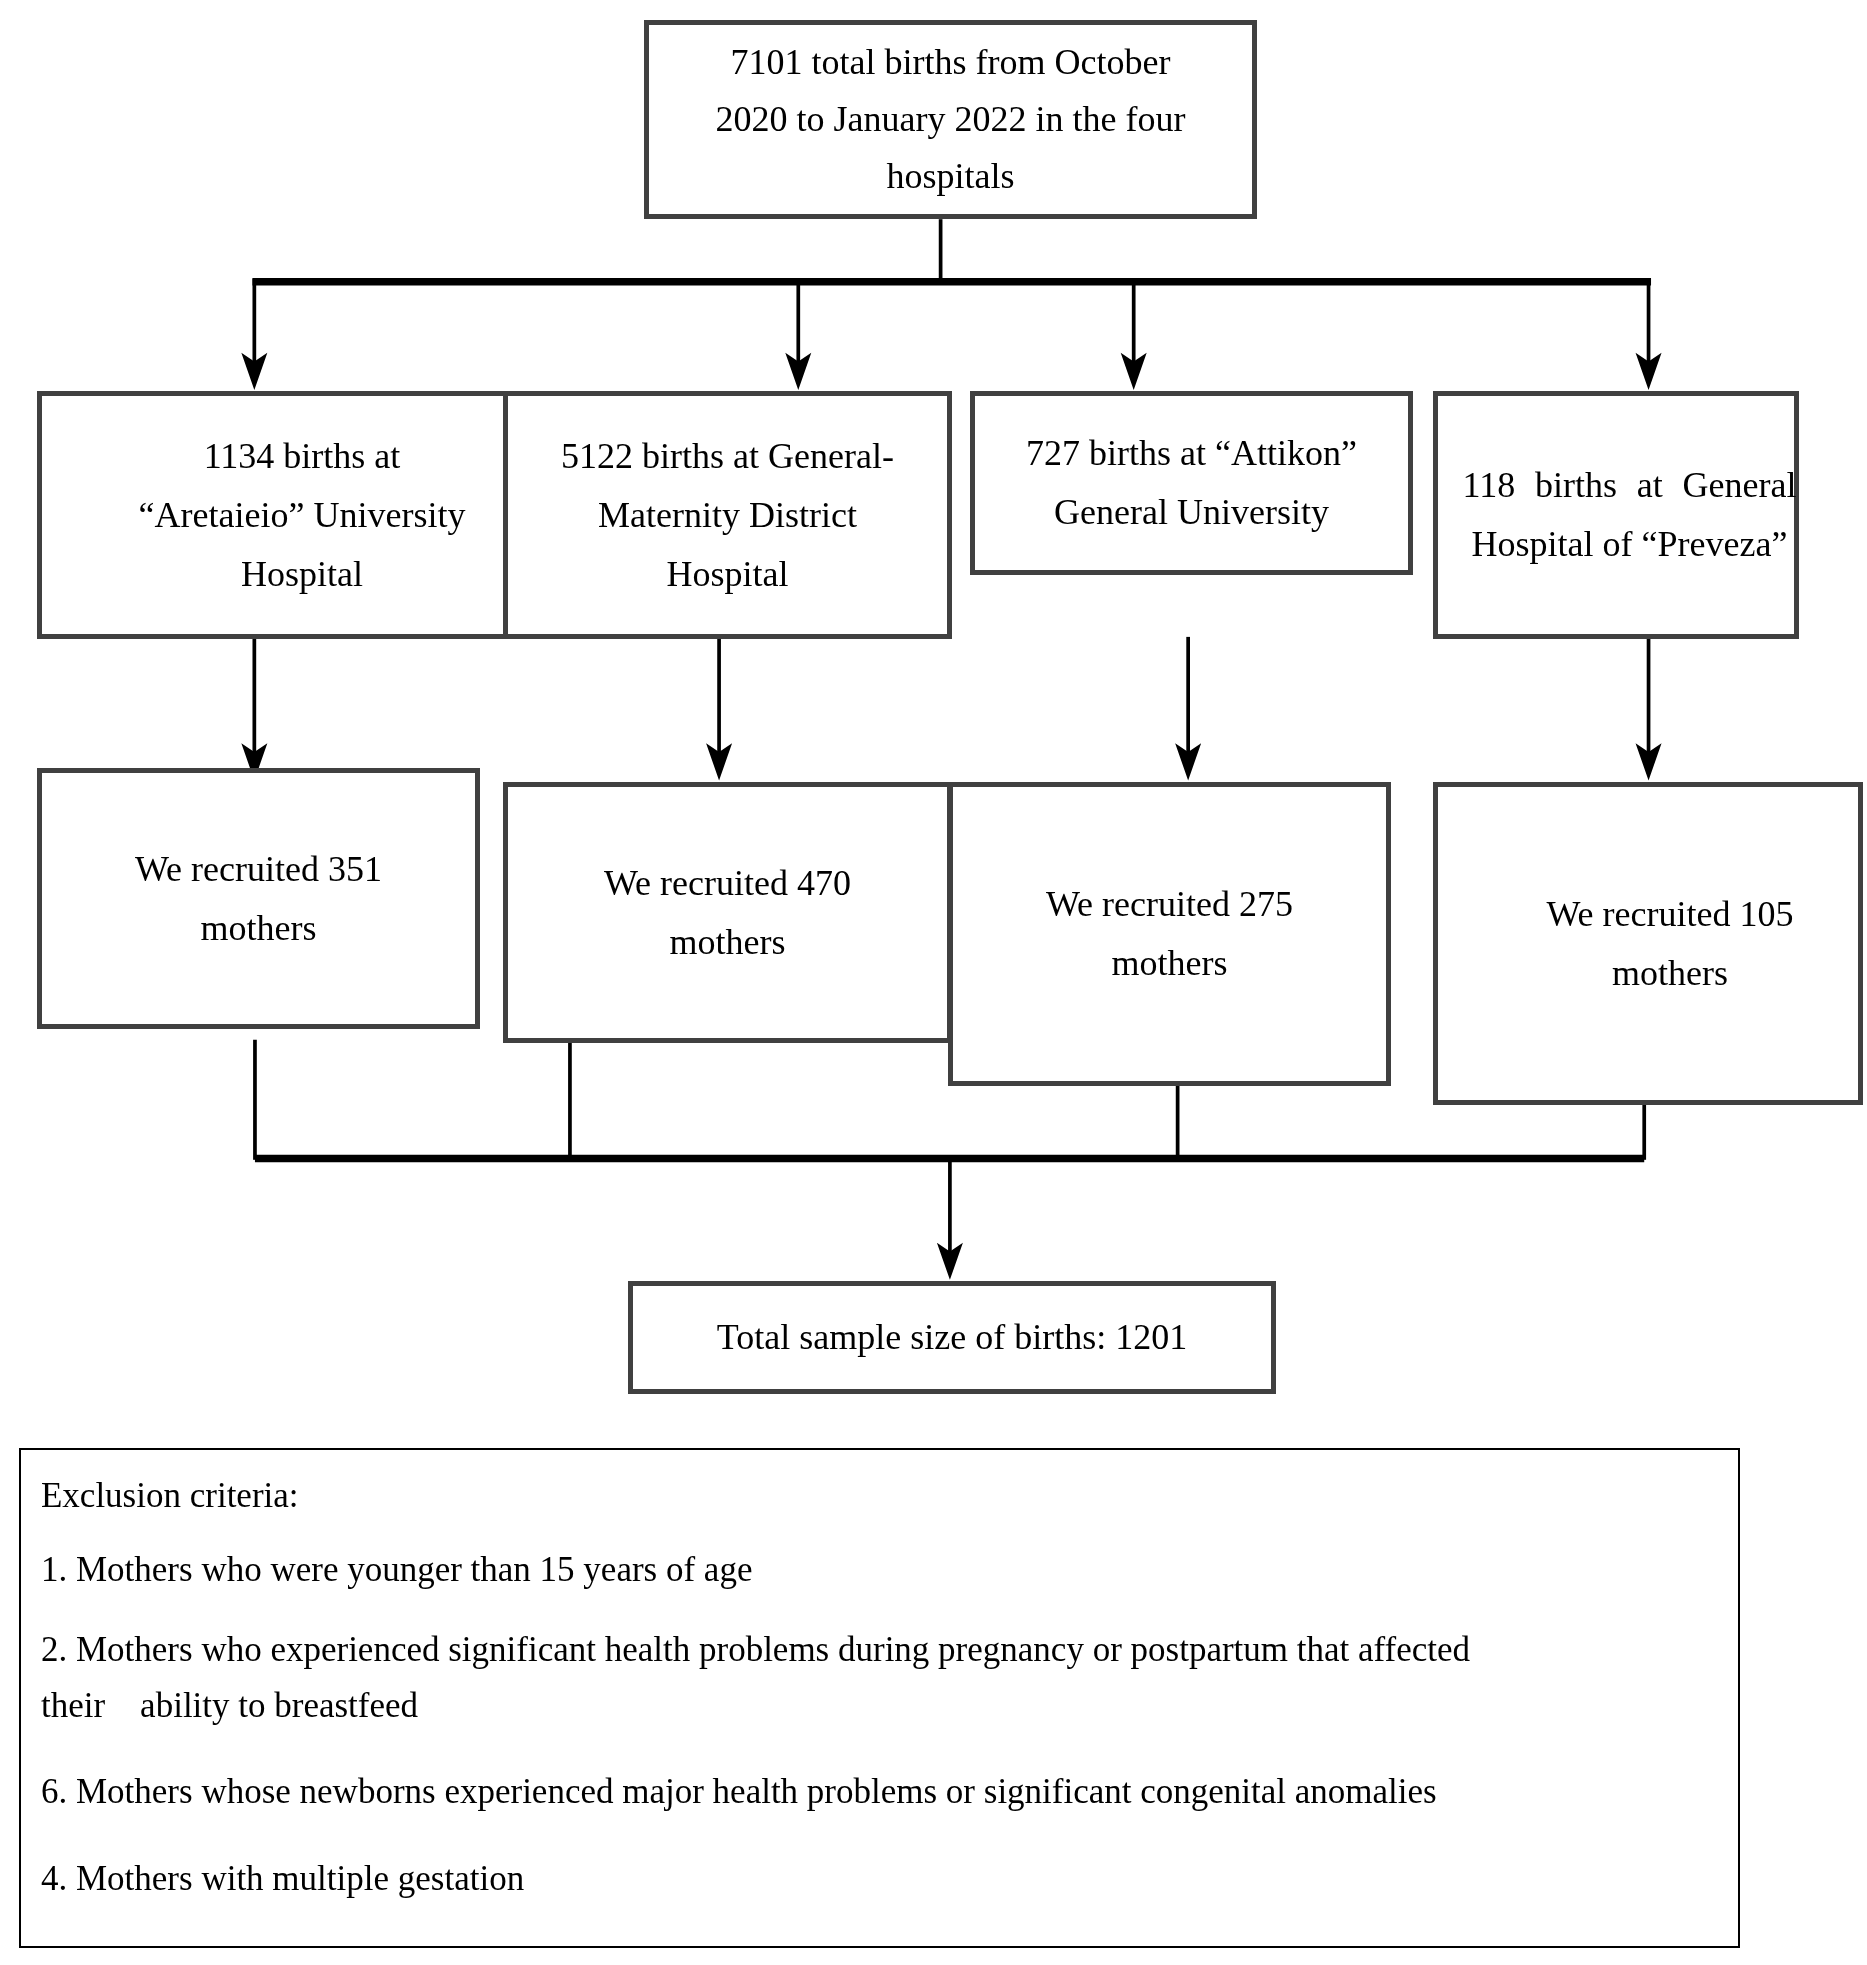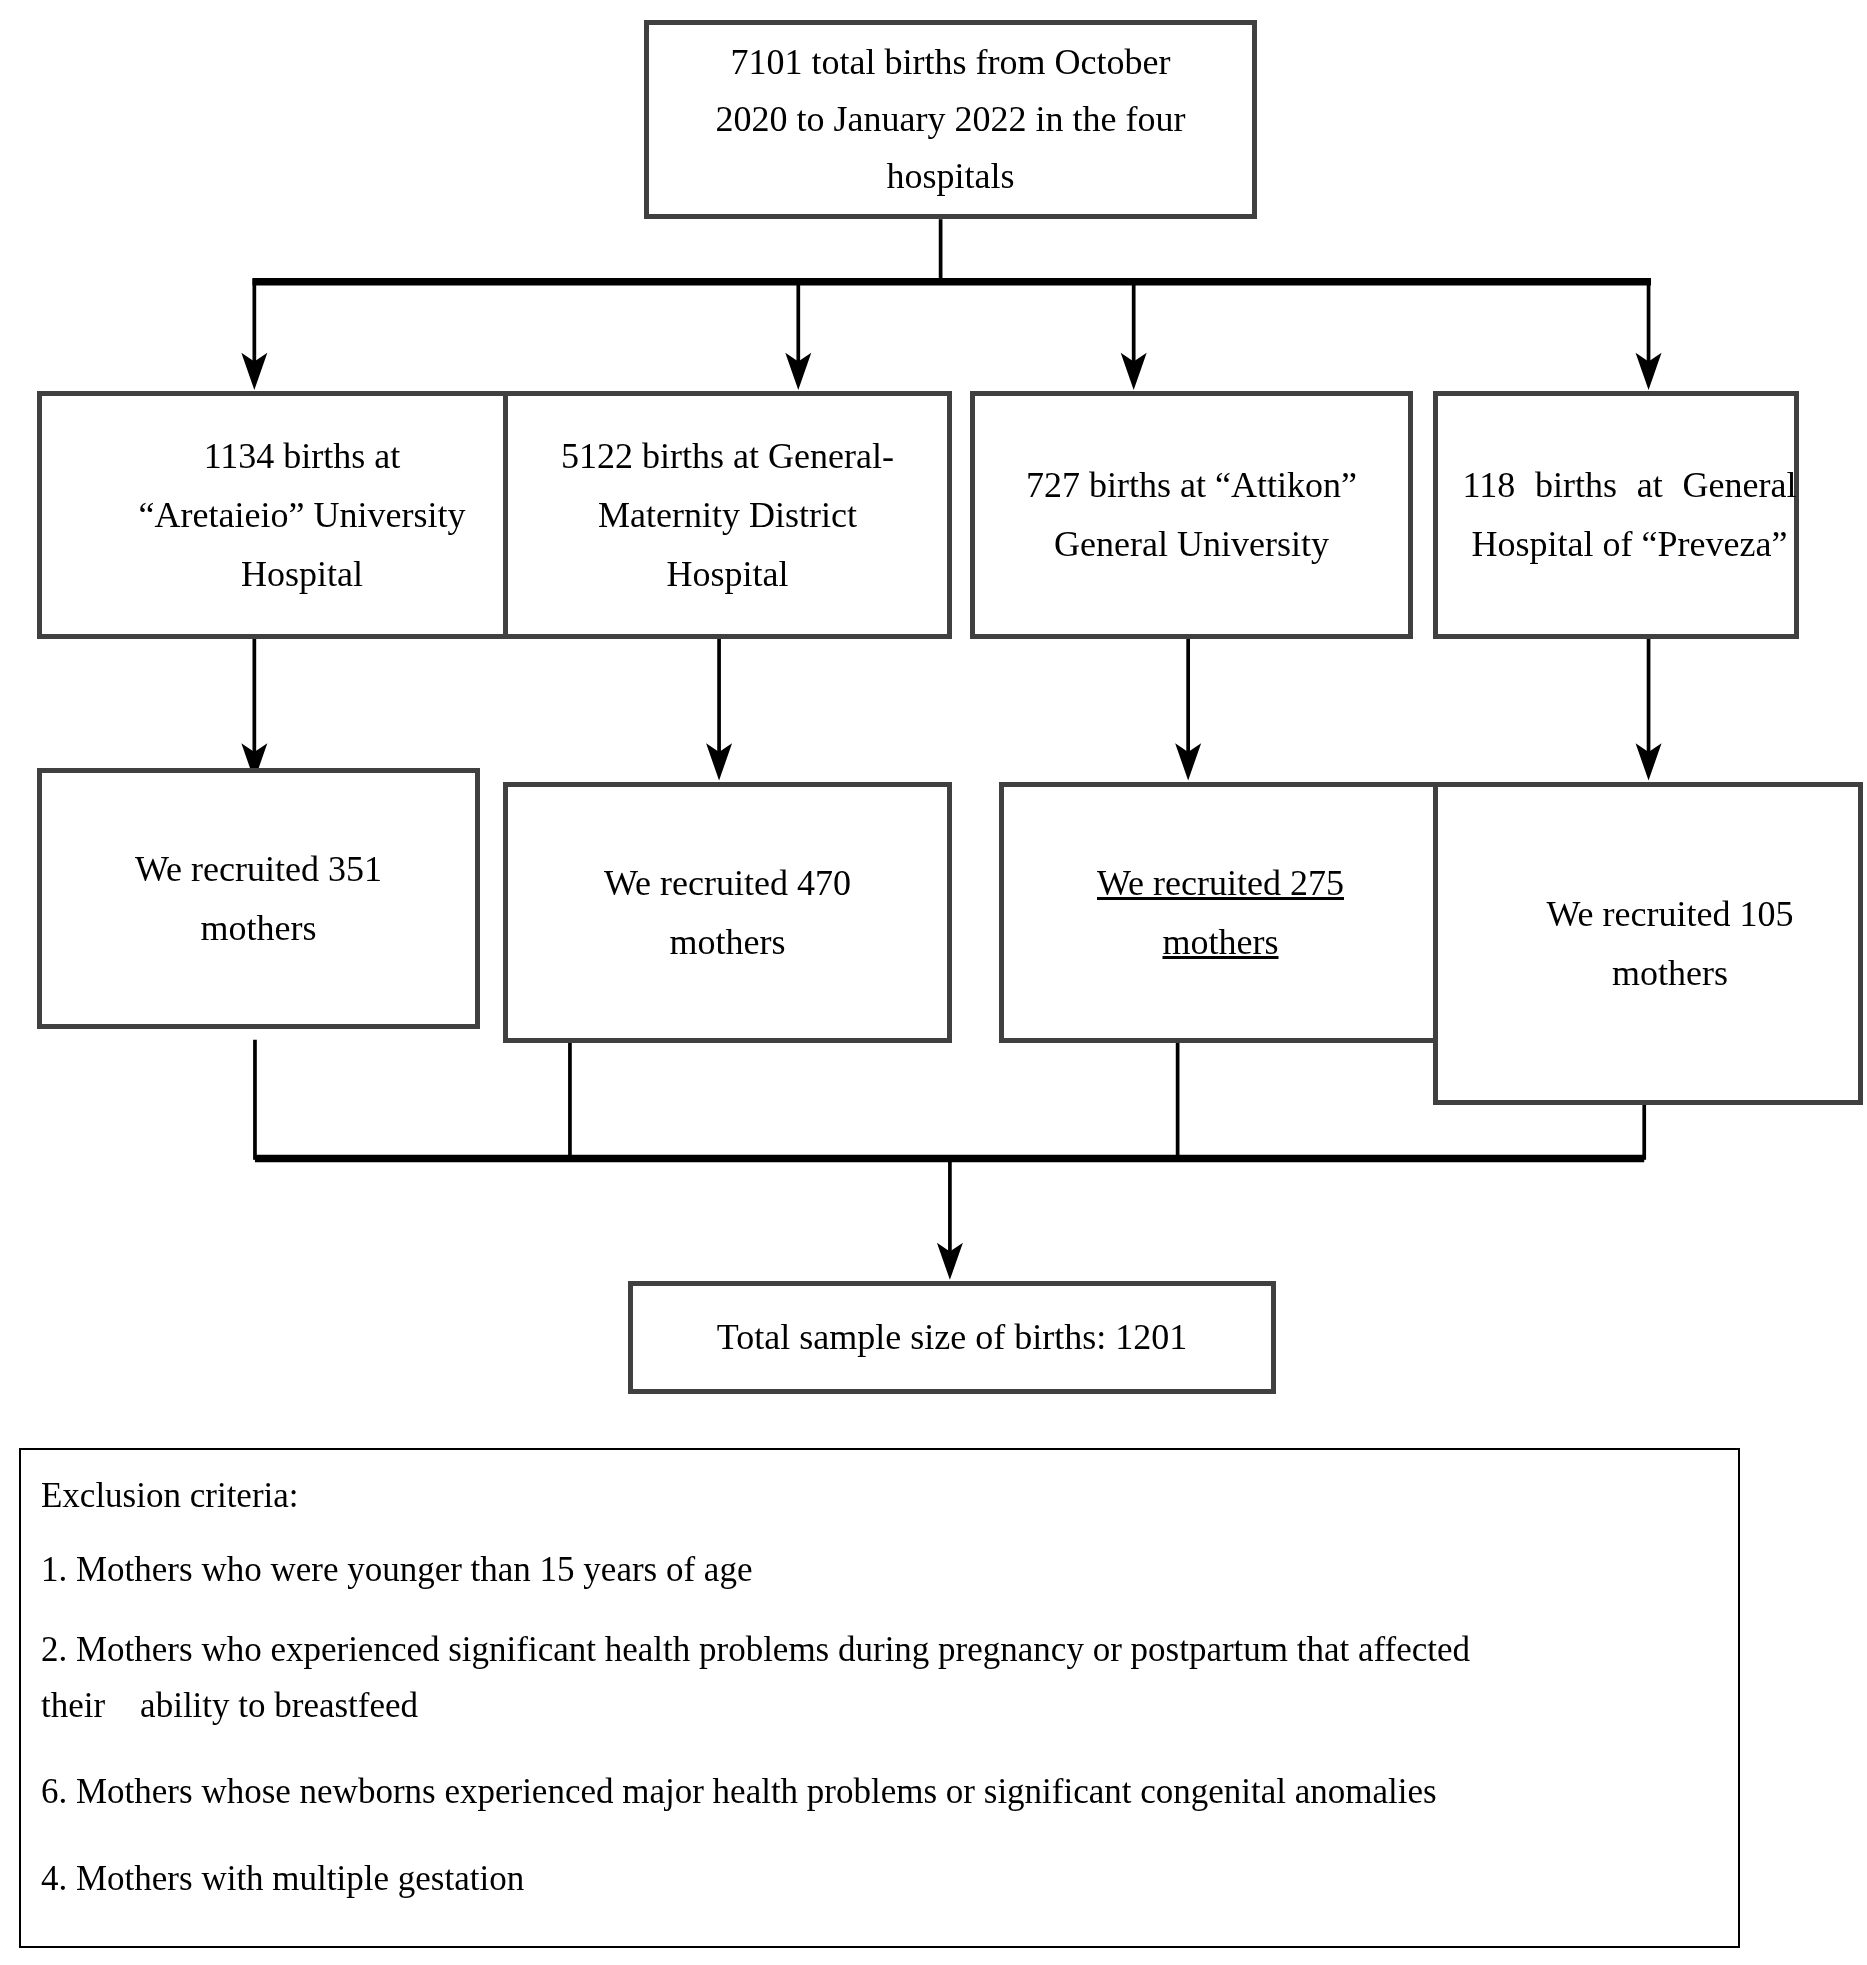--- a/index.html
+++ b/index.html
@@ -77,41 +77,41 @@
     <div class="line">“Aretaieio” University</div>
     <div class="line">Hospital</div>
   </div>
 
   <div class="fbox" style="left:503px; top:391px; width:449px; height:248px;">
     <div class="line">5122 births at General-</div>
     <div class="line">Maternity District</div>
     <div class="line">Hospital</div>
   </div>
 
-  <div class="fbox" style="left:970px; top:391px; width:443px; height:248px;">
+  <div class="fbox" style="left:970px; top:391px; width:443px; height:184px;">
     <div class="line">727 births at “Attikon”</div>
     <div class="line">General University</div>
   </div>
 
   <div class="fbox wide-words" style="left:1433px; top:391px; width:366px; height:248px;padding-left:27px;">
     <div class="line">118 births at General</div>
     <div class="line">Hospital of “Preveza”</div>
   </div>
 
   <div class="fbox" style="left:37px; top:768px; width:443px; height:261px;">
     <div class="line">We recruited 351</div>
     <div class="line">mothers</div>
   </div>
 
   <div class="fbox" style="left:503px; top:782px; width:449px; height:261px;">
     <div class="line">We recruited 470</div>
     <div class="line">mothers</div>
   </div>
 
-  <div class="fbox" style="left:999px; top:782px; width:443px; height:261px;text-decoration:underline;">
+  <div class="fbox" style="left:948px; top:782px; width:443px; height:304px;">
     <div class="line">We recruited 275</div>
     <div class="line">mothers</div>
   </div>
 
   <div class="fbox" style="left:1433px; top:782px; width:430px; height:323px;padding-left:44px;">
     <div class="line">We recruited 105</div>
     <div class="line">mothers</div>
   </div>
 
   <div class="fbox totalbox" style="left:628px; top:1281px; width:648px; height:113px;">

